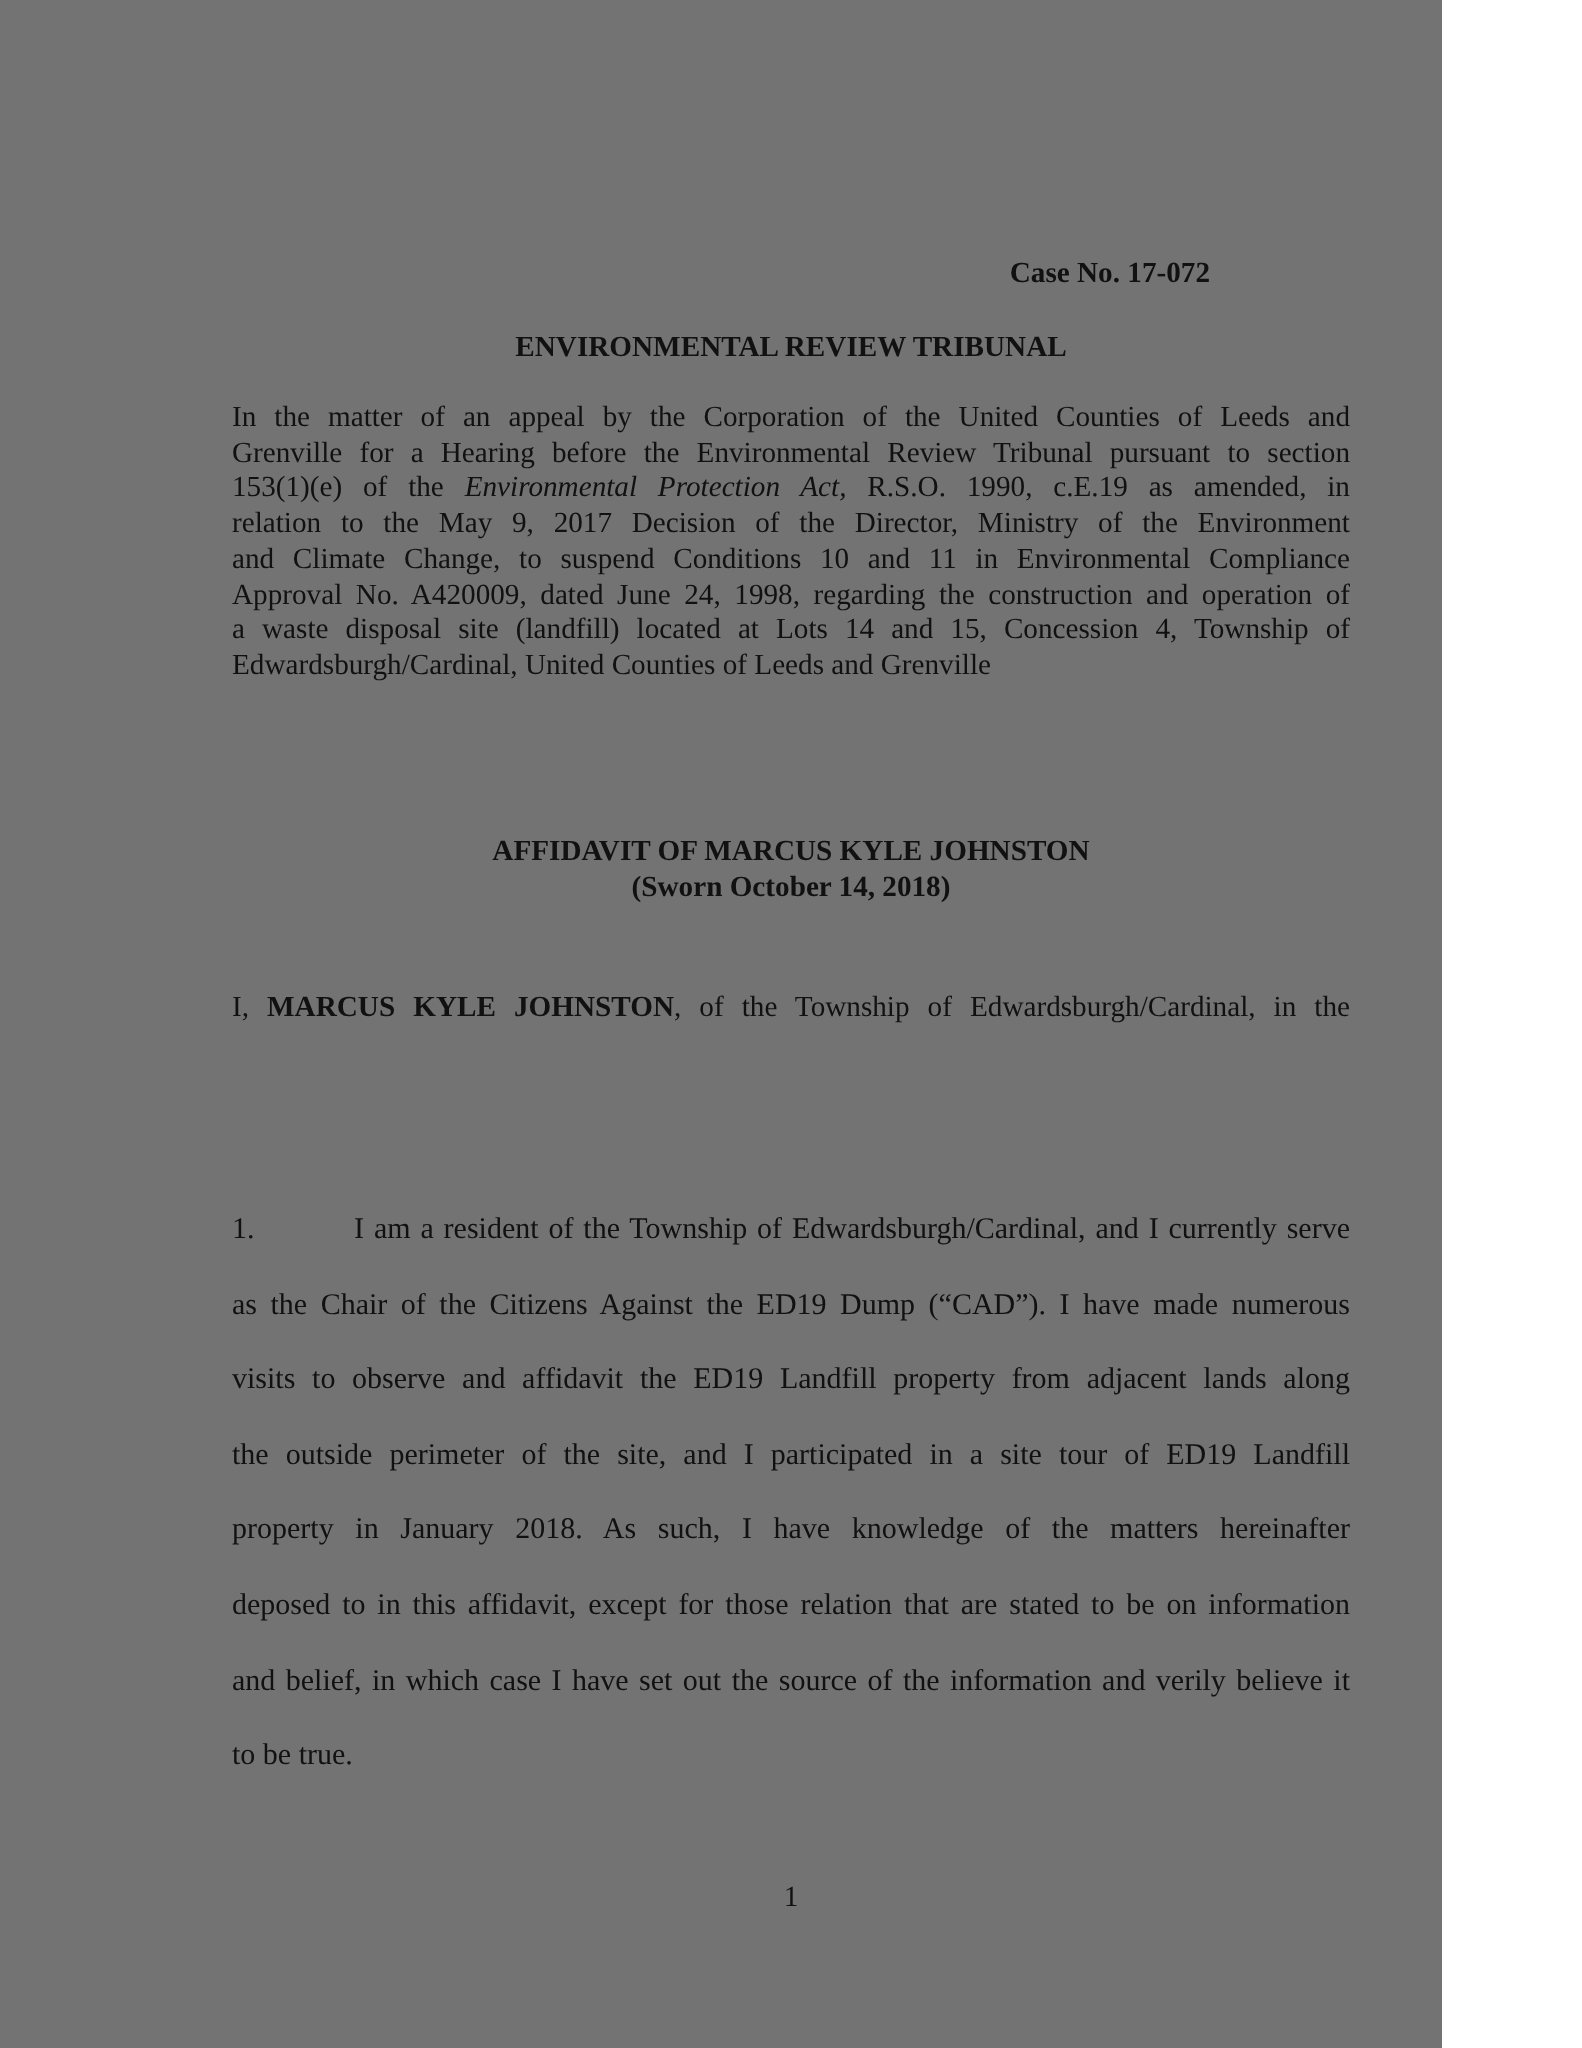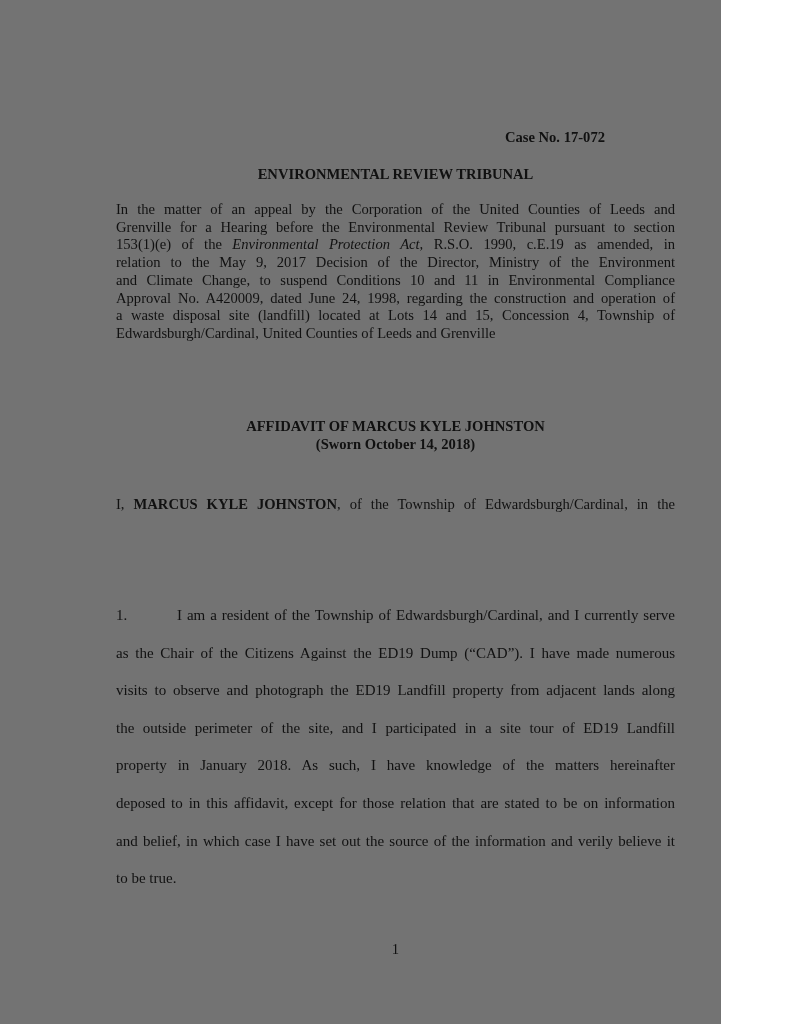--- a/index.html
+++ b/index.html
@@ -45,21 +45,21 @@
     <div>(Sworn October 14, 2018)</div>
   </div>
 
   <div class="abs oath">
     <span class="line"><span>I, </span><span class="b">MARCUS KYLE JOHNSTON</span><span>, of the Township of Edwardsburgh/Cardinal, in the</span></span>
   </div>
 
   <div class="abs para">
     <span class="line"><span class="num">1.</span><span>I am a resident of the Township of Edwardsburgh/Cardinal, and I currently serve</span></span>
     <span class="line">as the Chair of the Citizens Against the ED19 Dump (“CAD”).  I have made numerous</span>
-    <span class="line">visits to observe and photograph the ED19 Landfill property from adjacent lands along</span>
+    <span class="line">visits to observe and affidavit the ED19 Landfill property from adjacent lands along</span>
     <span class="line">the outside perimeter of the site, and I participated in a site tour of ED19 Landfill</span>
     <span class="line">property in January 2018. As such, I have knowledge of the matters hereinafter</span>
     <span class="line">deposed to in this affidavit, except for those relation that are stated to be on information</span>
     <span class="line">and belief, in which case I have set out the source of the information and verily believe it</span>
     <span class="line last">to be true.</span>
   </div>
 
   <div class="abs page-num">1</div>
 
 </div>

